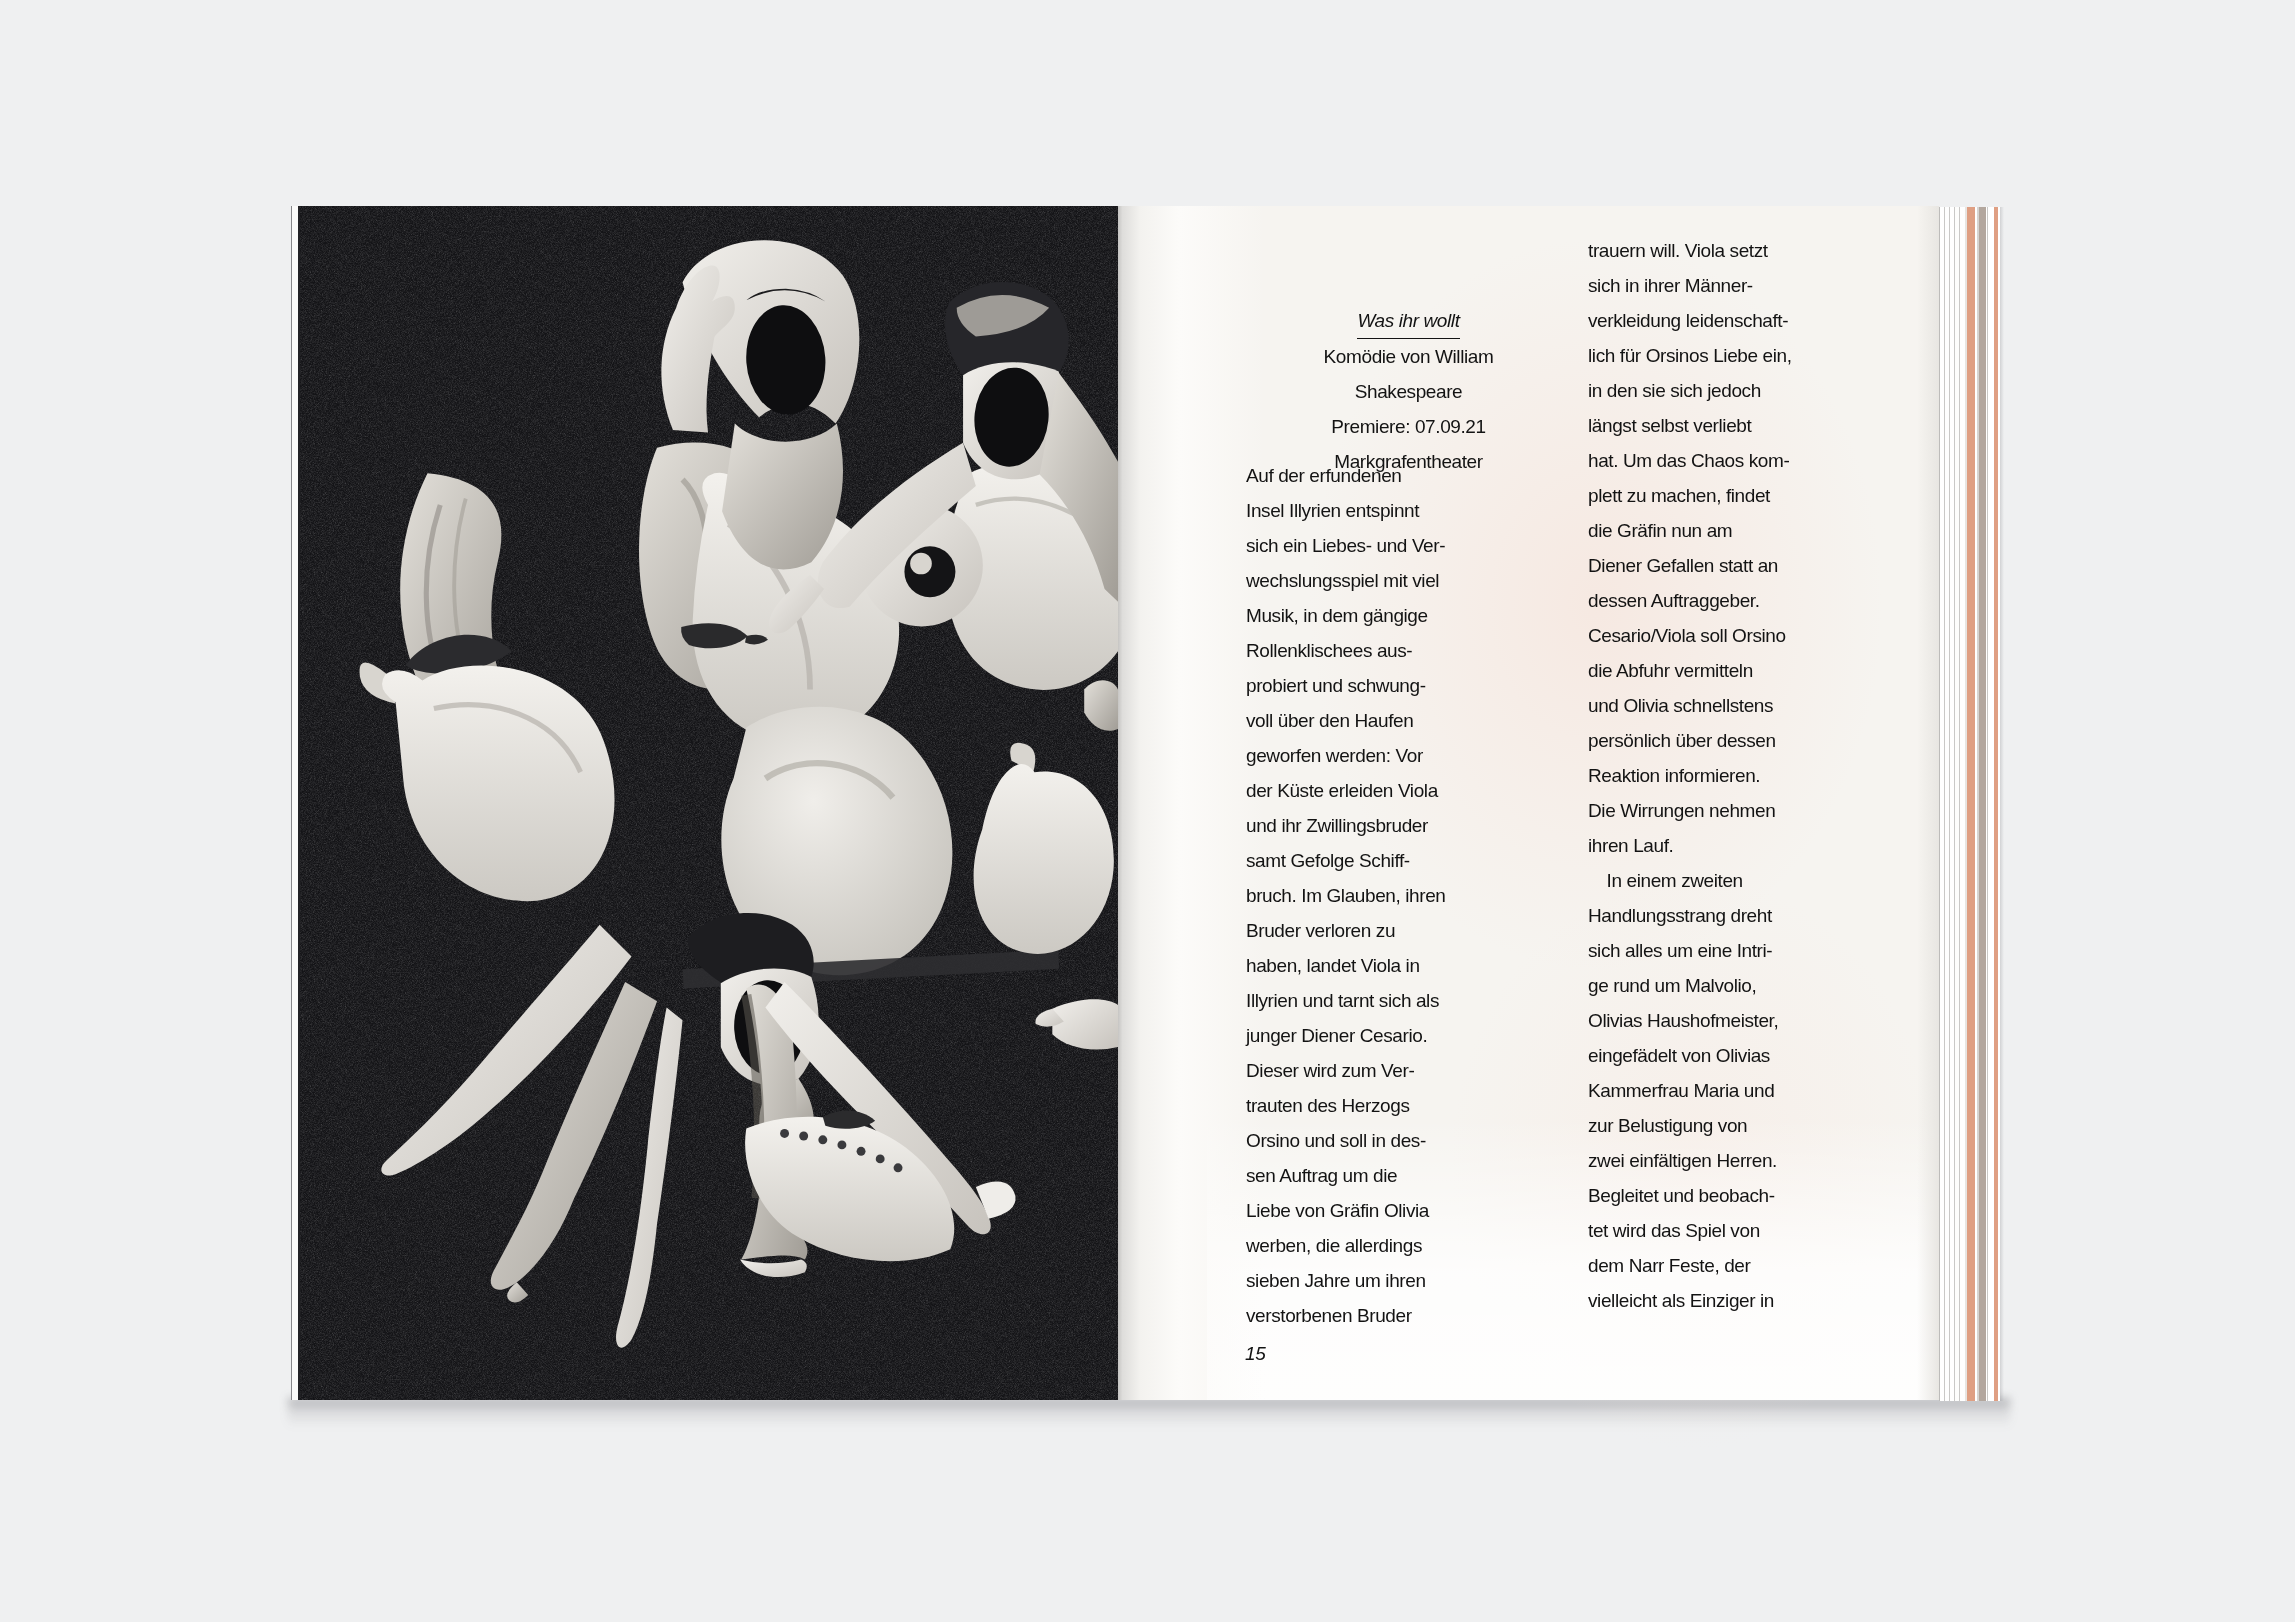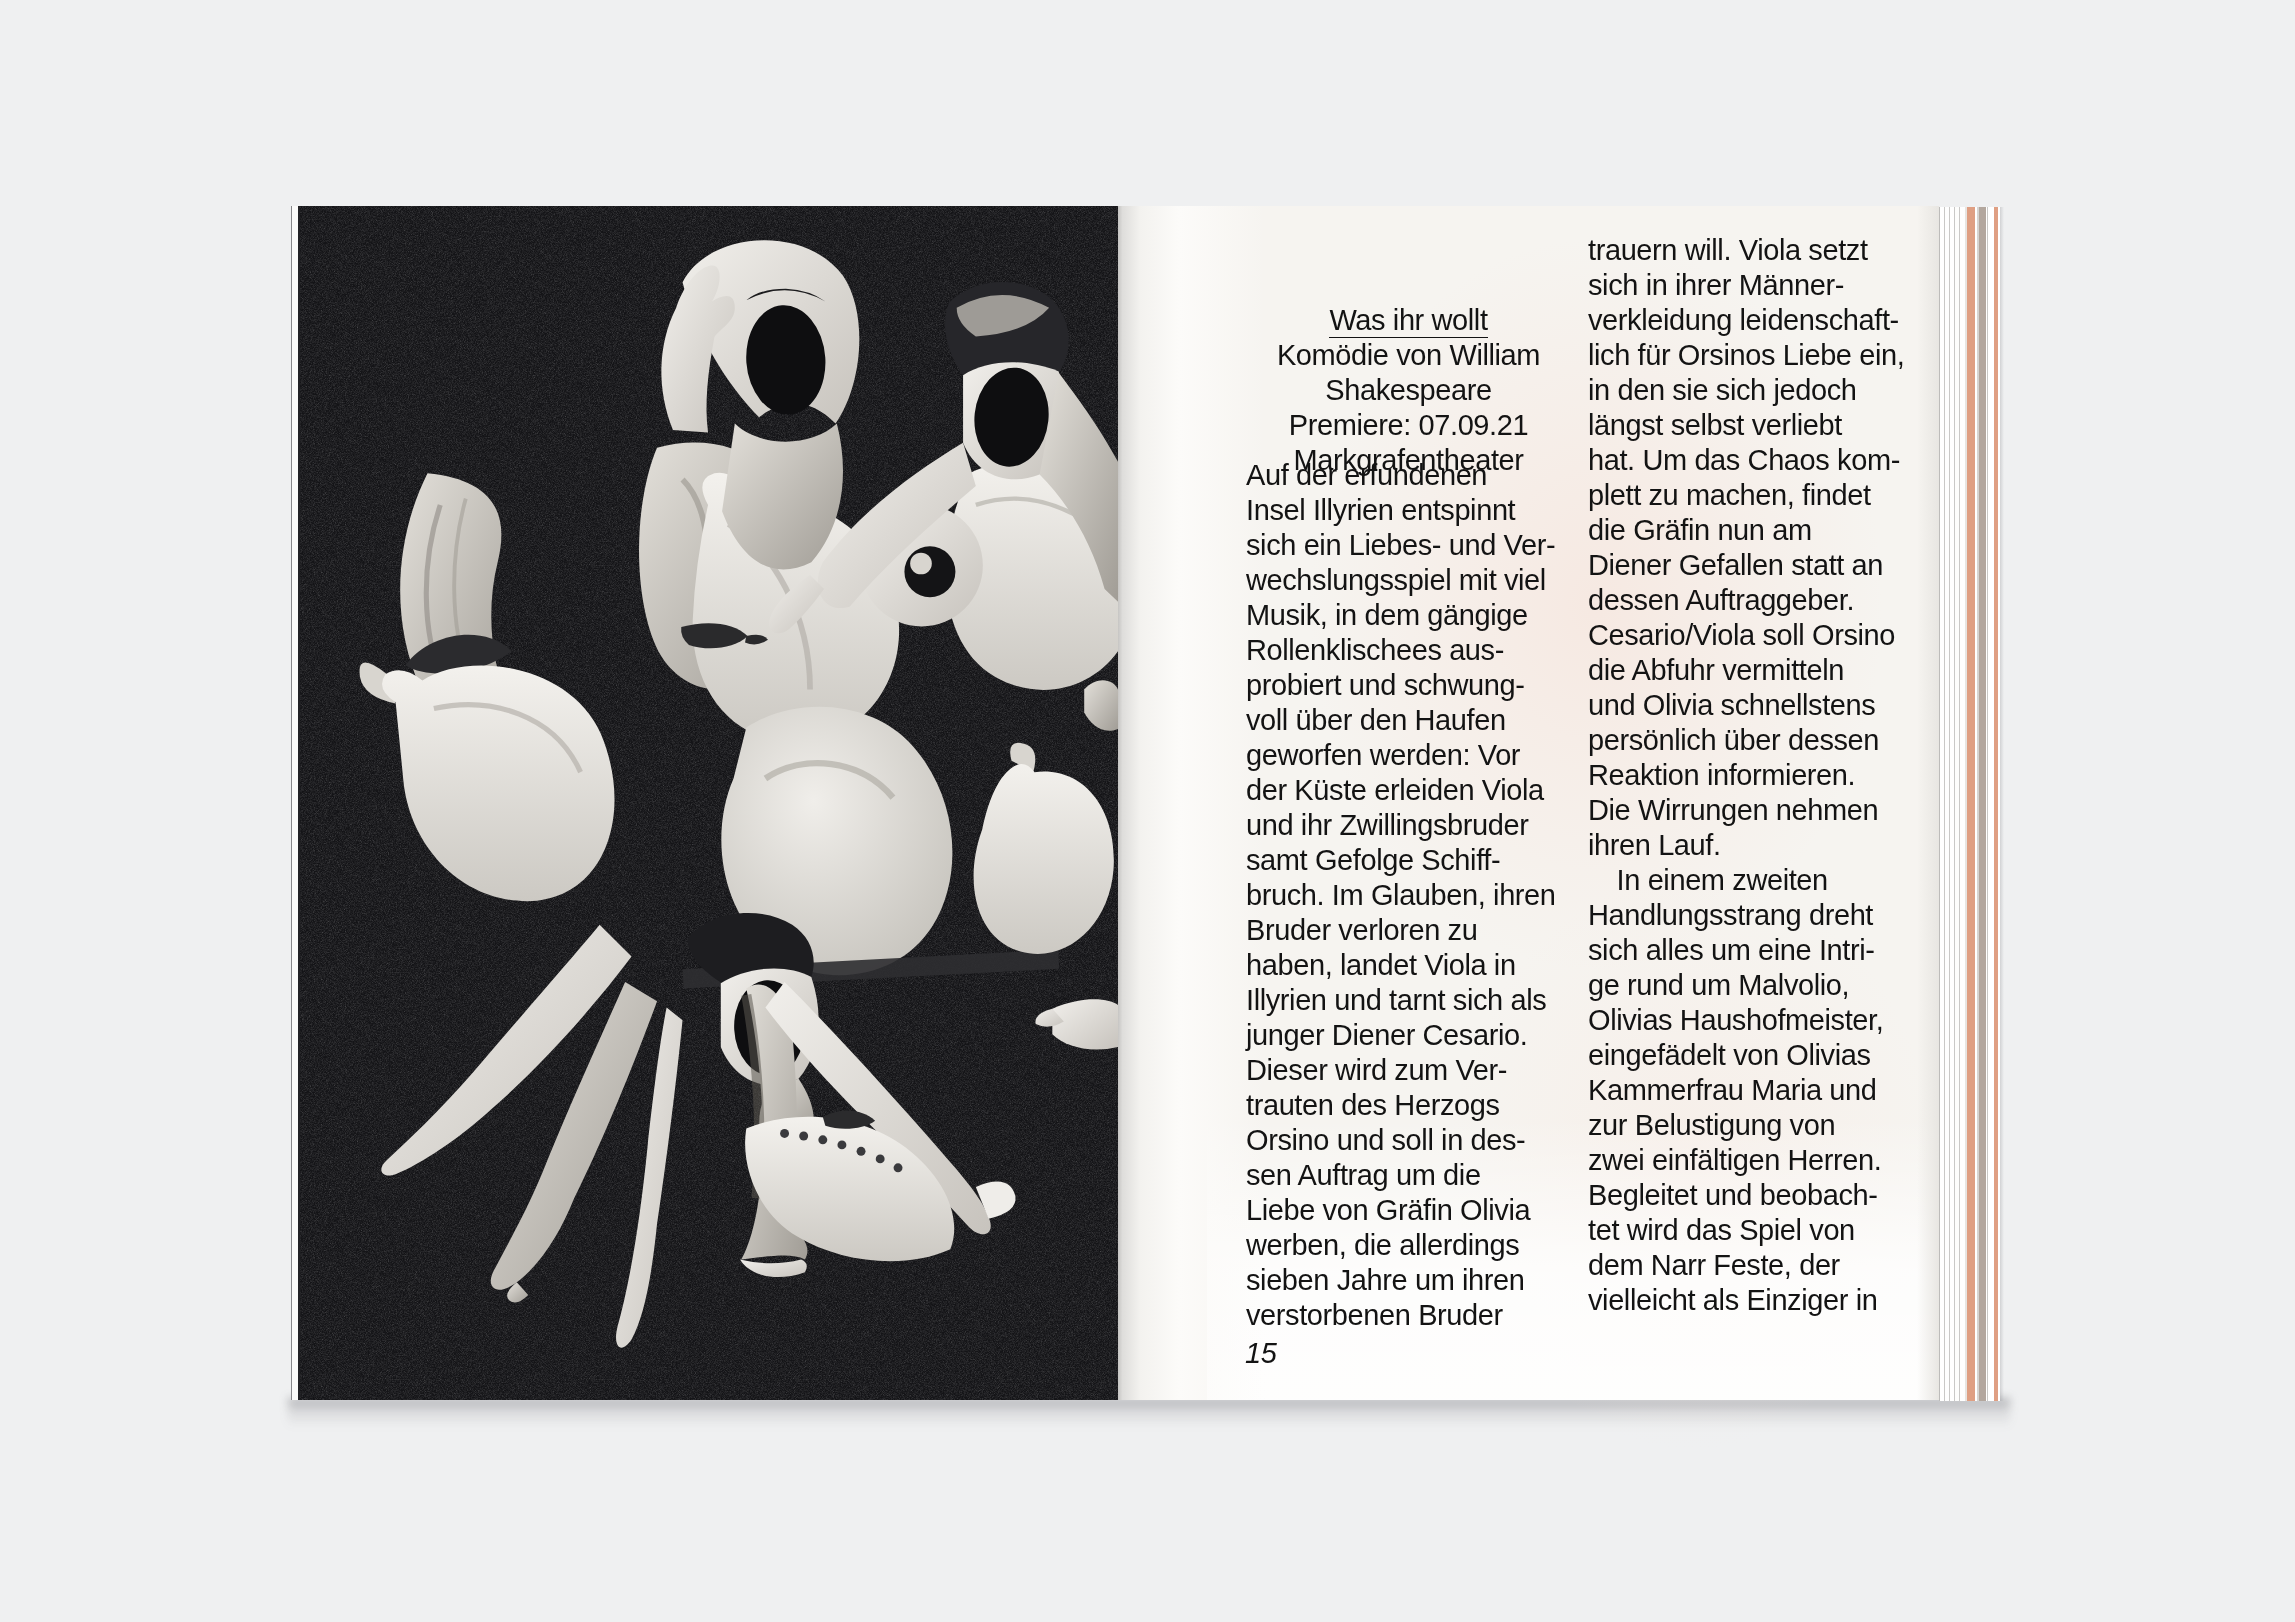--- a/index.html
+++ b/index.html
@@ -18,23 +18,23 @@
      background:linear-gradient(90deg,#c6c5c3 0px,#dedddb 4.5px,#f3f2ef 22px,#fcfbf9 61px,rgba(252,251,249,0) 147px);}
   .edge-shade{position:absolute;right:0;top:0;width:22px;height:100%;
      background:linear-gradient(270deg,#e8e6e2 0,rgba(232,230,226,0) 100%);}
   .wash-pink{position:absolute;left:191px;top:32px;width:574px;height:733px;
      background:radial-gradient(closest-side,rgba(246,219,208,.45),rgba(246,219,208,0));}
   .wash-pink2{position:absolute;left:332px;top:670px;width:485px;height:574px;
      background:radial-gradient(closest-side,rgba(248,226,216,.30),rgba(248,226,216,0));}
   .wash-bottom{position:absolute;left:89px;top:912px;width:733px;height:282px;
      background:linear-gradient(180deg,rgba(255,255,255,0) 0%,rgba(255,255,255,.8) 55%,rgba(255,255,255,.9) 100%);}
   
-  .txt{position:absolute;color:#131313;font-size:29px;line-height:35px;letter-spacing:-0.4px;white-space:pre;}
+  .txt{position:absolute;color:#131313;font-size:19px;line-height:35px;letter-spacing:-0.4px;white-space:pre;}
   .heading{left:128px;top:27px;width:325px;text-align:center;}
-  .title-line{display:block;}
+  .title-line{display:block;font-style:italic;}
   .title-u{display:inline-block;border-bottom:1.9px solid #131313;padding-bottom:0.6px;line-height:32px;}
   .col1-body{left:128px;top:252px;width:338px;}
   .col2-body{left:470px;top:27px;width:338px;}
   .pagenum{left:127px;top:1130px;width:128px;font-style:italic;}
   
   .fore-edge{position:absolute;left:1939px;top:207px;width:61px;height:1194px;background:#ffffff;
      background-image:linear-gradient(90deg,
        #bdbcba 0px,#bdbcba 0.6px,#ffffff 0.6px,#ffffff 5.1px,
        #c9c8c6 5.1px,#c9c8c6 5.7px,#fefefe 5.7px,#fefefe 10.2px,
        #c9c8c6 10.2px,#c9c8c6 11px,#ffffff 11px,#ffffff 15.3px,

